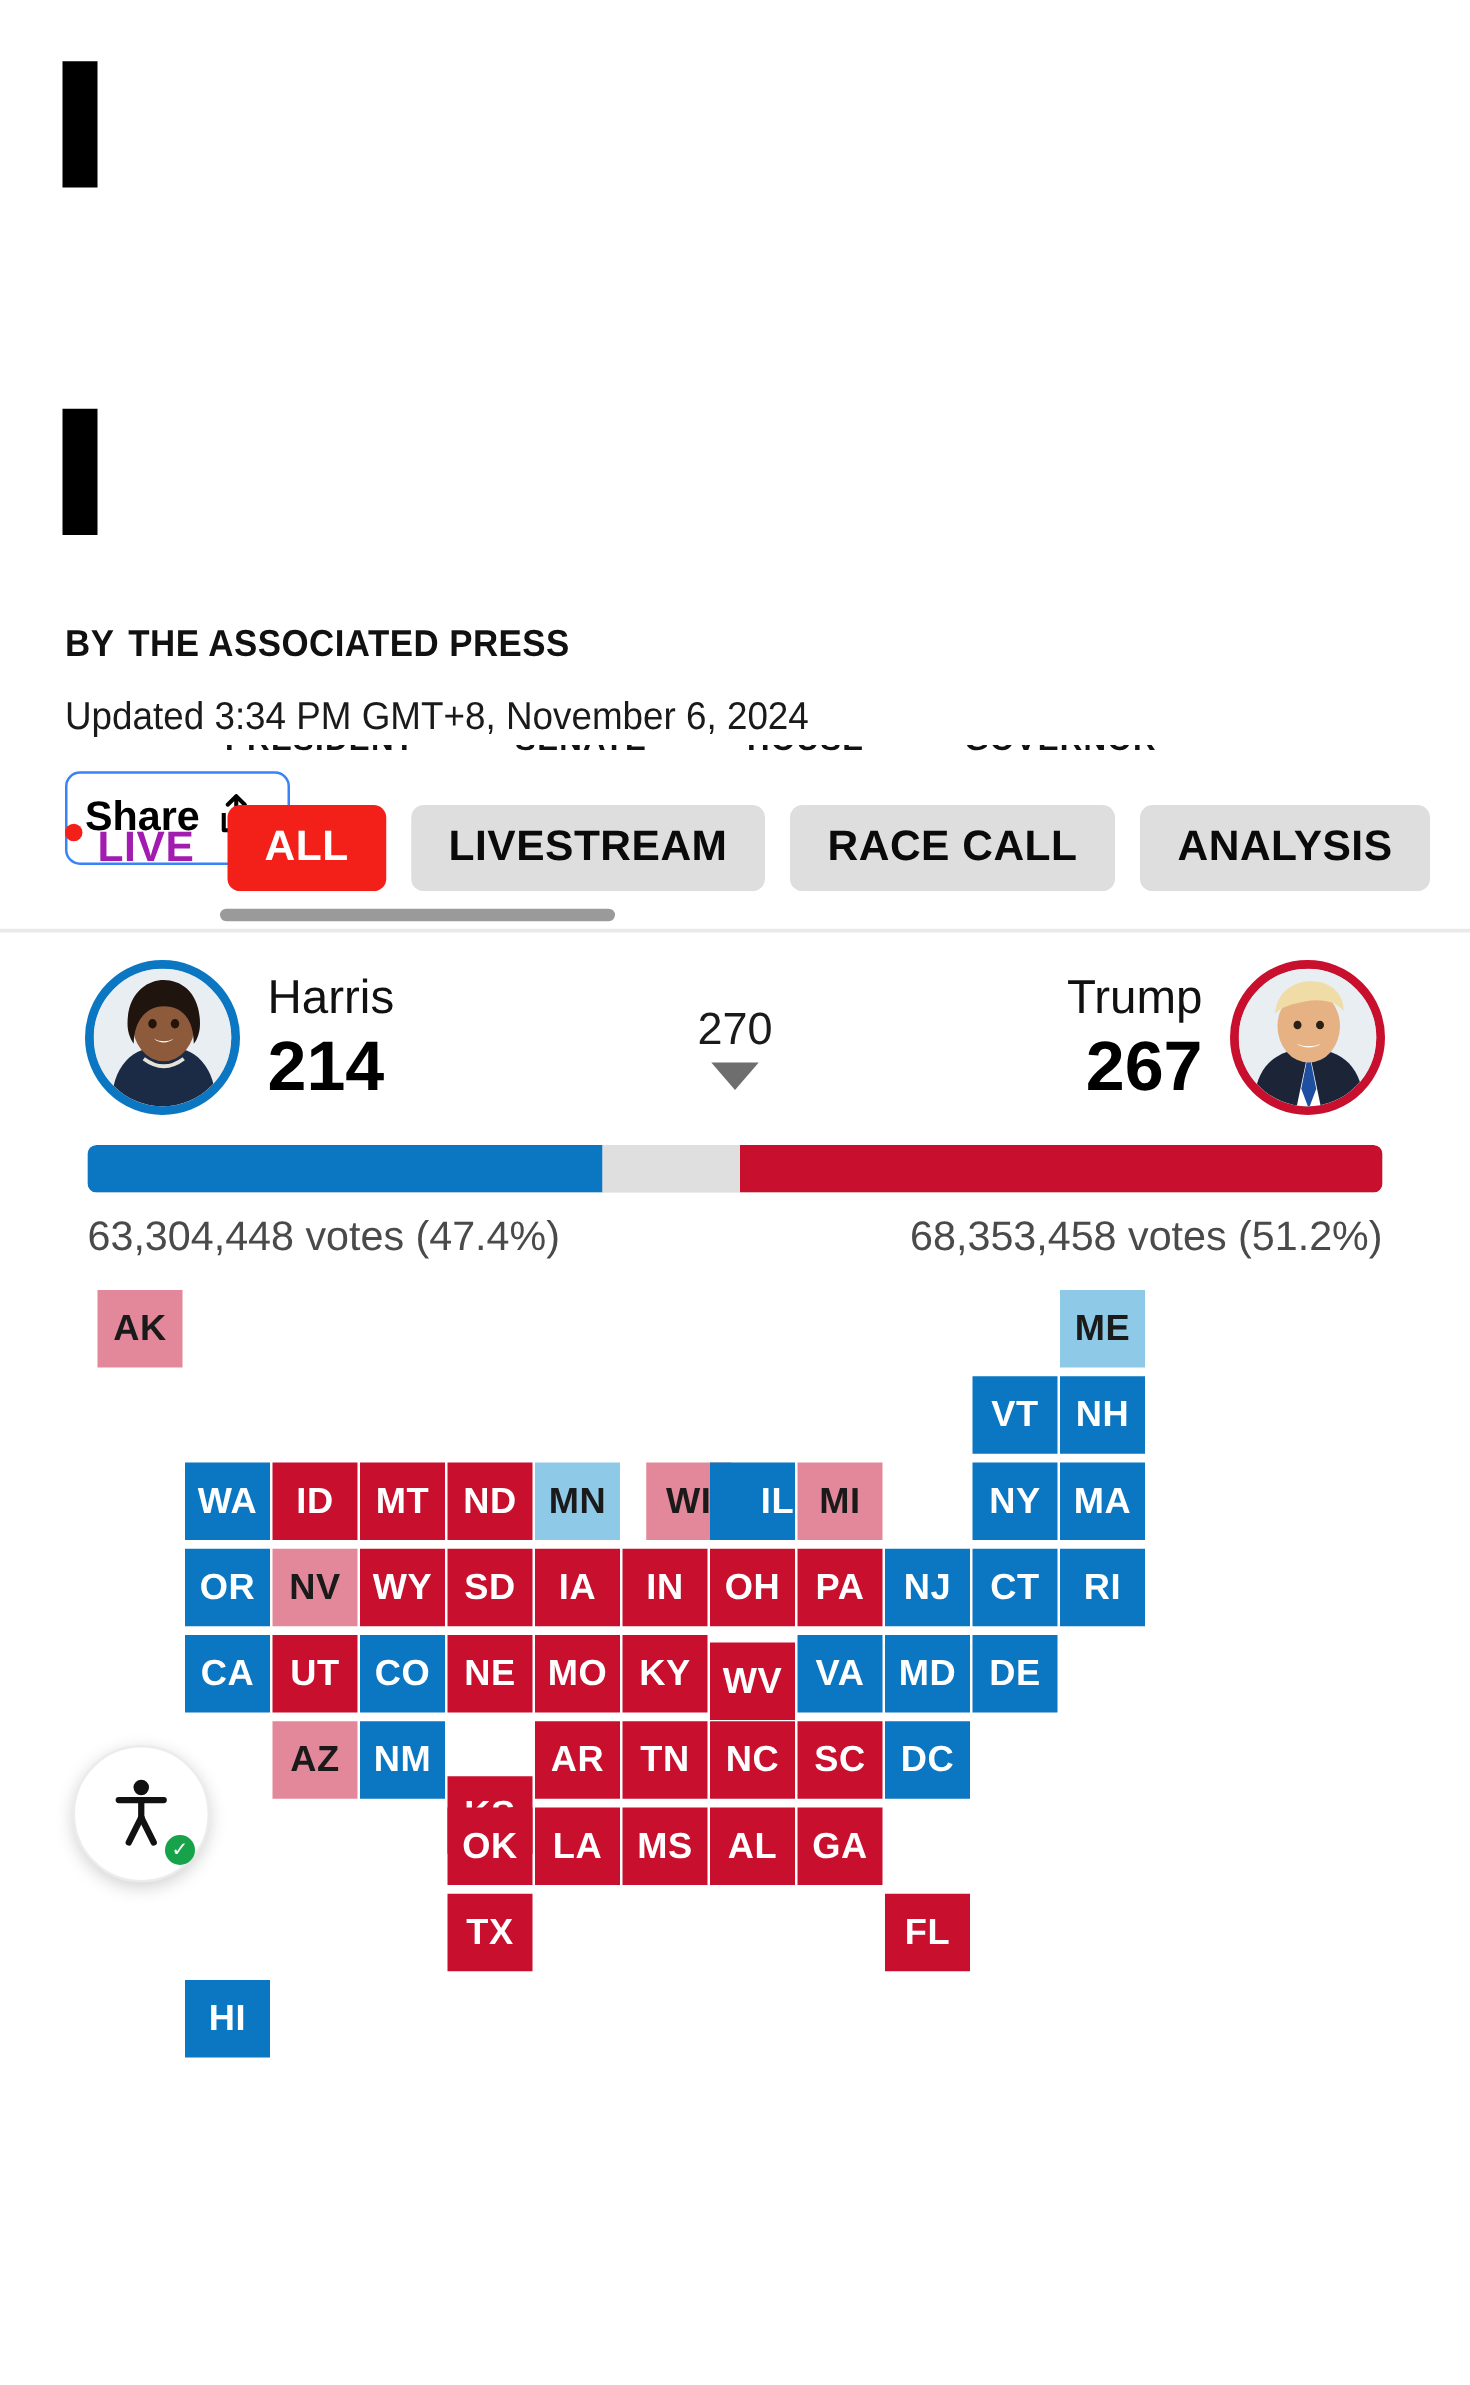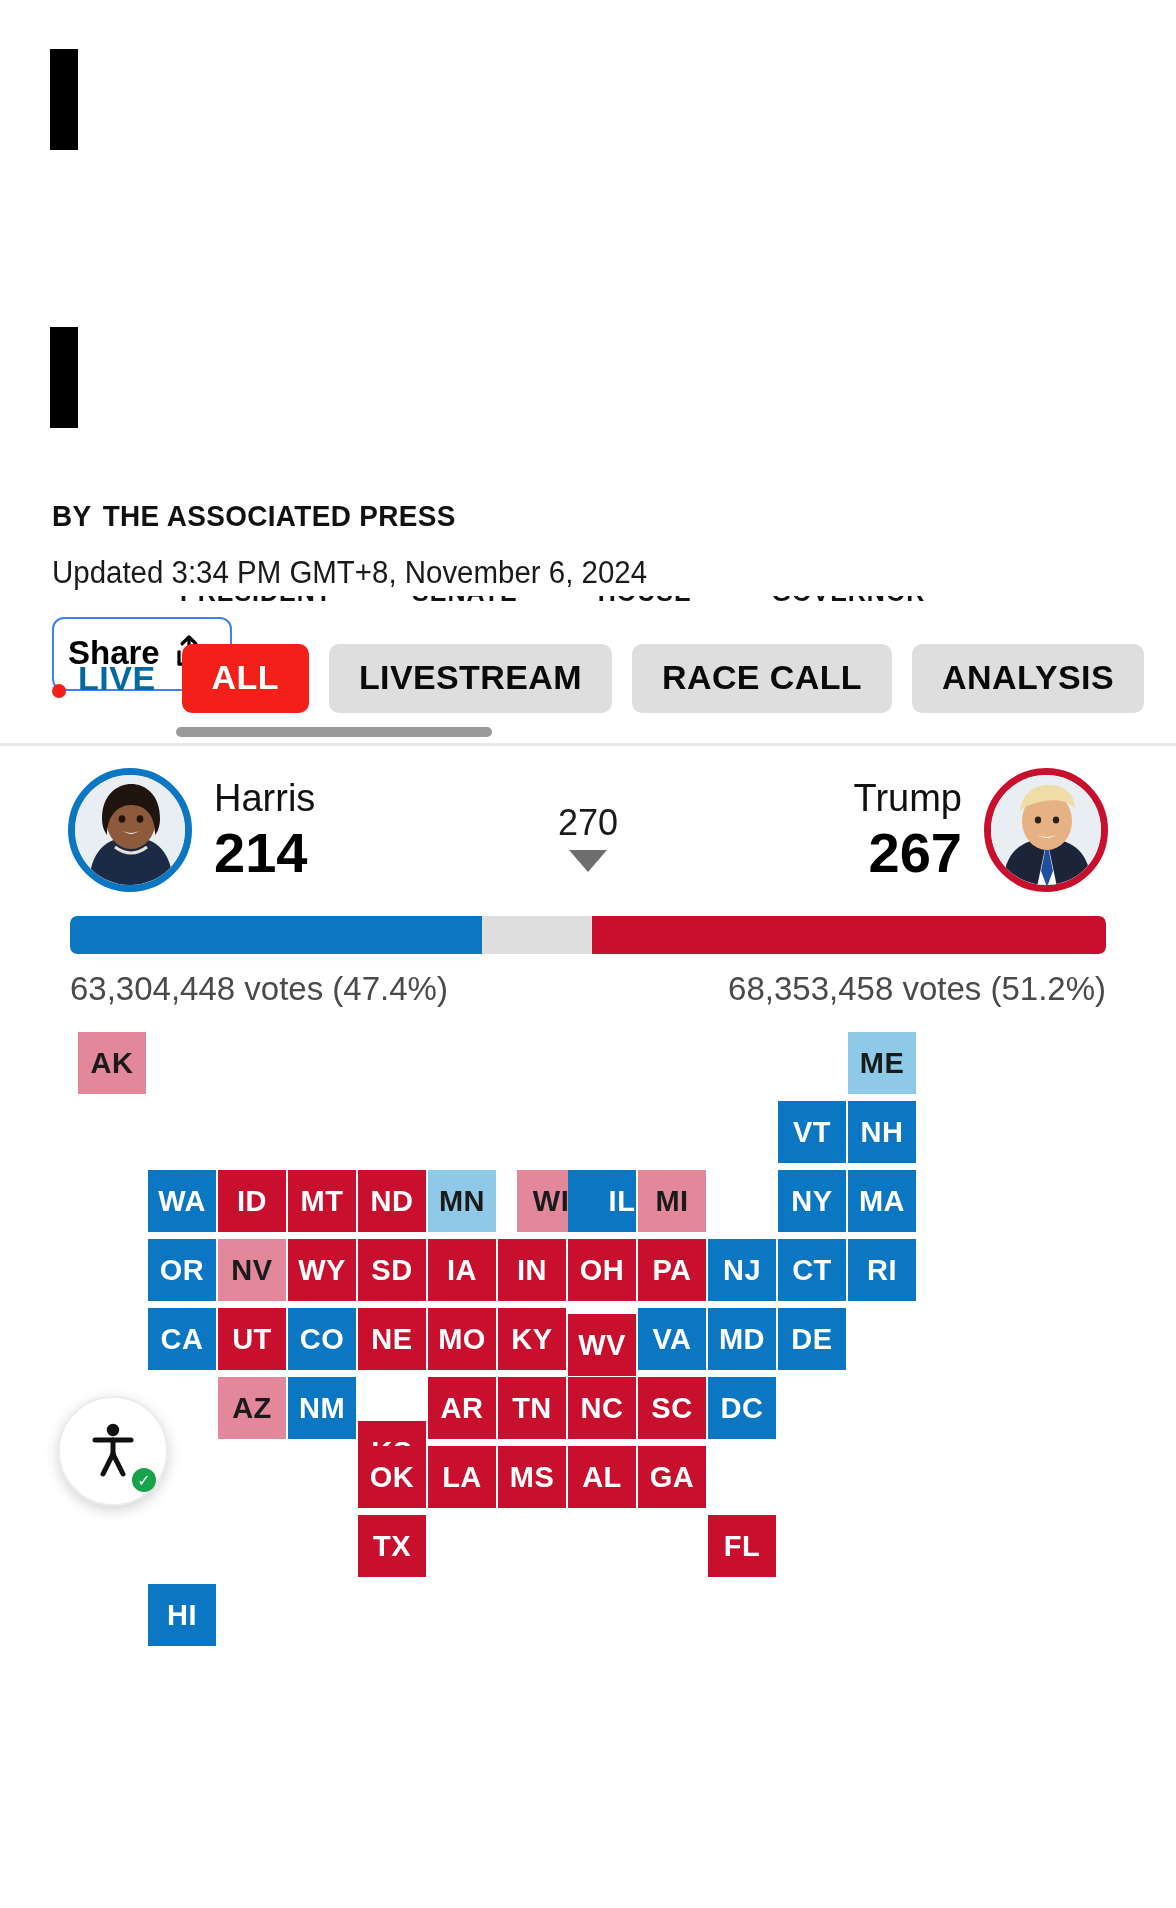--- a/index.html
+++ b/index.html
@@ -100,27 +100,27 @@
   .filter-row {
     display: flex;
     align-items: center;
     gap: 20px;
     padding: 22px 0 0 52px;
     white-space: nowrap;
     overflow: hidden;
   }
   .live-tag {
     display: flex;
-    align-items: flex-end;
+    align-items: flex-start;
     gap: 12px;
     font-family: "Liberation Sans Narrow", "Liberation Sans", sans-serif;
     font-weight: 700;
     font-size: 34px;
     letter-spacing: 0.5px;
-    color: #0369a1;
+    color: #a21caf;
     margin-right: 6px;
   }
   .live-dot { width: 14px; height: 14px; border-radius: 50%; background: #F22018; display:block; }
   .pill {
     font-family: "Liberation Sans Narrow", "Liberation Sans", sans-serif;
     font-weight: 700;
     font-size: 34px;
     letter-spacing: 0.4px;
     border: none;
     border-radius: 10px;

